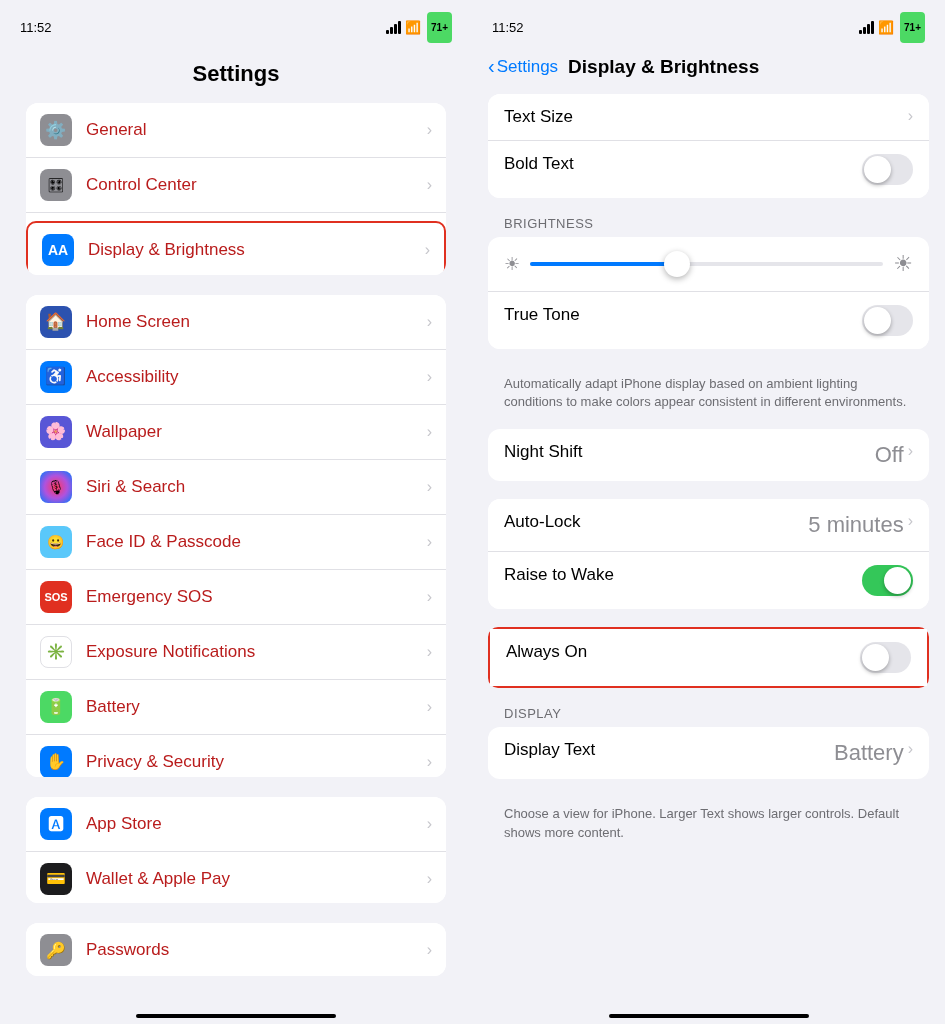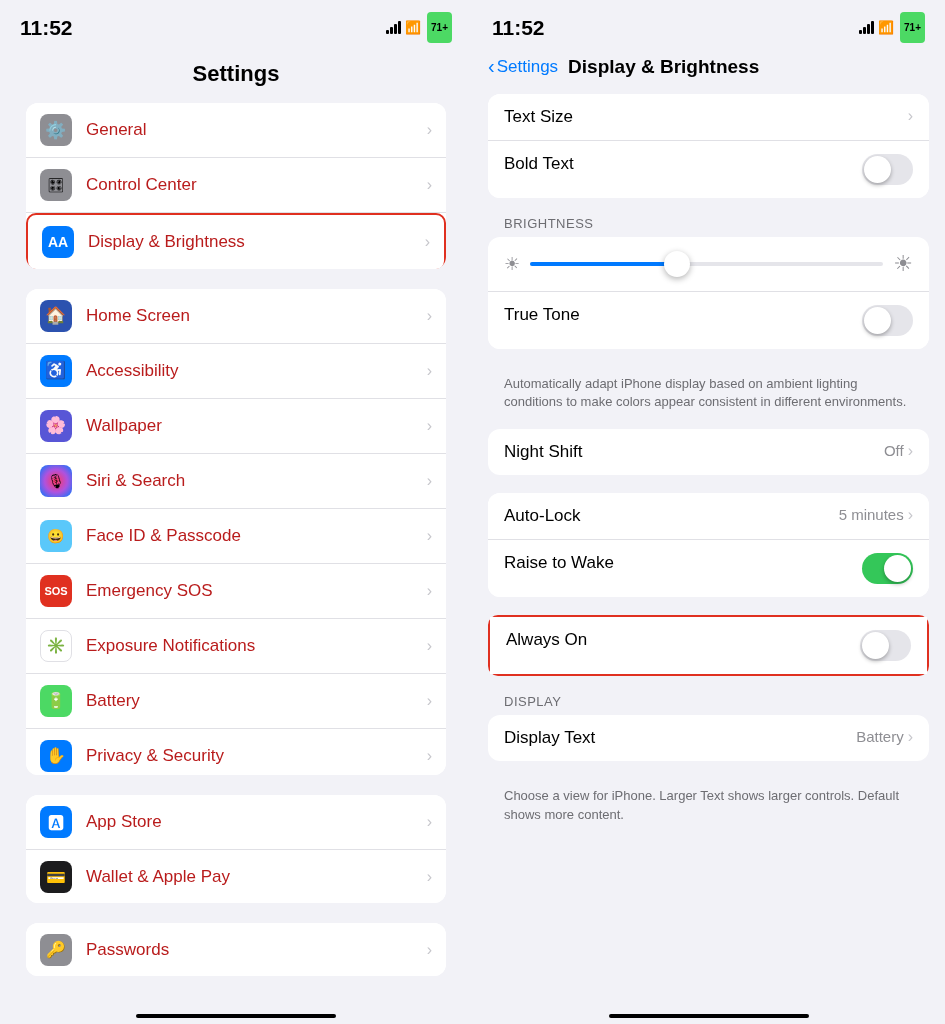--- a/index.html
+++ b/index.html
@@ -25,22 +25,22 @@
 
     .status-bar-left {
       width: 100%;
       padding: 12px 20px 4px 20px;
       display: flex;
       justify-content: space-between;
       align-items: center;
     }
 
     .status-time {
-      font-size: 21px;
-      font-weight: 700;
+      font-size: 13px;
+      font-weight: 400;
       color: #000;
     }
 
     .status-icons {
       display: flex;
       align-items: center;
       gap: 5px;
     }
 
     .signal-bars {
@@ -86,20 +86,21 @@
       border-bottom: 0.5px solid #e0e0e5;
       background: #fff;
       cursor: pointer;
       position: relative;
     }
     .settings-item:last-child { border-bottom: none; }
     .settings-item.highlighted {
       border: 2.5px solid #e03020;
       border-radius: 10px;
       z-index: 2;
+      margin-top: 8px;
     }
 
     .item-icon {
       width: 32px;
       height: 32px;
       border-radius: 8px;
       display: flex;
       align-items: center;
       justify-content: center;
       margin-right: 14px;
@@ -185,21 +186,21 @@
       font-size: 17px;
       color: #000;
     }
 
     .r-chevron {
       color: #c7c7cc;
       font-size: 16px;
     }
 
     .r-value {
-      font-size: 15px;
+      font-size: 22px;
       color: #8e8e93;
       margin-right: 4px;
     }
 
     
     .toggle {
       width: 51px;
       height: 31px;
       border-radius: 16px;
       position: relative;

